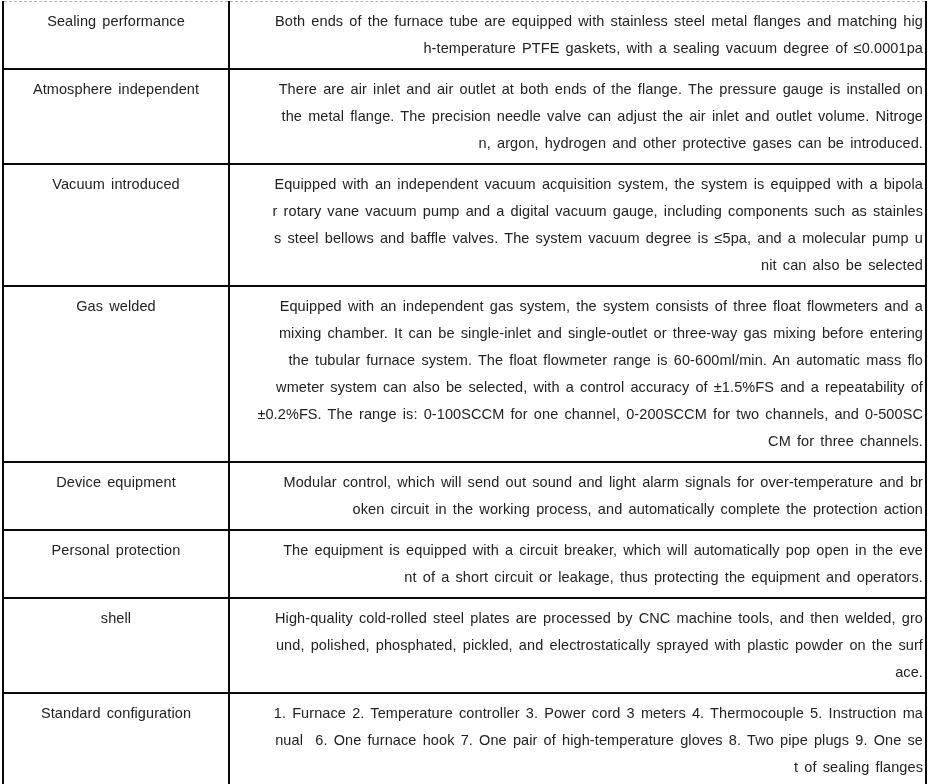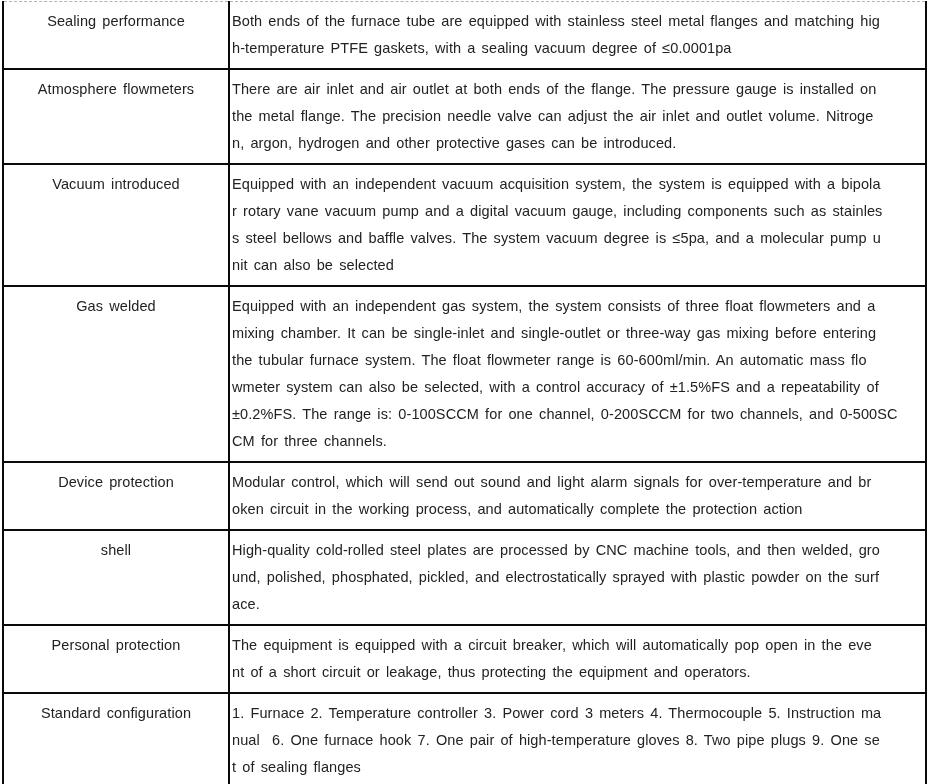--- a/index.html
+++ b/index.html
@@ -36,38 +36,38 @@
   table.spec-table tr:first-child td {
     border-top: 1px dashed #b3b3b3;
   }
   
   td.label-cell {
     width: 220px;
     text-align: center;
     border-right-width: 1.5px;
   }
   td.desc-cell {
-    text-align: left;
+    text-align: right;
     white-space: pre-wrap;
     border-left-width: 1.5px;
   }
 </style>
 </head>
 <body>
 
 <div class="page">
   <table class="spec-table">
     <tbody>
       <tr>
         <td class="label-cell">Sealing performance</td>
         <td class="desc-cell">Both ends of the furnace tube are equipped with stainless steel metal flanges and matching hig
 h-temperature PTFE gaskets, with a sealing vacuum degree of ≤0.0001pa</td>
       </tr>
       <tr>
-        <td class="label-cell">Atmosphere flowmeters</td>
+        <td class="label-cell">Atmosphere independent</td>
         <td class="desc-cell">There are air inlet and air outlet at both ends of the flange. The pressure gauge is installed on
 the metal flange. The precision needle valve can adjust the air inlet and outlet volume. Nitroge
 n, argon, hydrogen and other protective gases can be introduced.</td>
       </tr>
       <tr>
         <td class="label-cell">Vacuum introduced</td>
         <td class="desc-cell">Equipped with an independent vacuum acquisition system, the system is equipped with a bipola
 r rotary vane vacuum pump and a digital vacuum gauge, including components such as stainles
 s steel bellows and baffle valves. The system vacuum degree is ≤5pa, and a molecular pump u
 nit can also be selected</td>
@@ -75,34 +75,34 @@
       <tr>
         <td class="label-cell">Gas welded</td>
         <td class="desc-cell">Equipped with an independent gas system, the system consists of three float flowmeters and a
 mixing chamber. It can be single-inlet and single-outlet or three-way gas mixing before entering
 the tubular furnace system. The float flowmeter range is 60-600ml/min. An automatic mass flo
 wmeter system can also be selected, with a control accuracy of ±1.5%FS and a repeatability of
 ±0.2%FS. The range is: 0-100SCCM for one channel, 0-200SCCM for two channels, and 0-500SC
 CM for three channels.</td>
       </tr>
       <tr>
-        <td class="label-cell">Device protection</td>
+        <td class="label-cell">Device equipment</td>
         <td class="desc-cell">Modular control, which will send out sound and light alarm signals for over-temperature and br
 oken circuit in the working process, and automatically complete the protection action</td>
+      </tr>
+      <tr>
+        <td class="label-cell">Personal protection</td>
+        <td class="desc-cell">The equipment is equipped with a circuit breaker, which will automatically pop open in the eve
+nt of a short circuit or leakage, thus protecting the equipment and operators.</td>
       </tr>
       <tr>
         <td class="label-cell">shell</td>
         <td class="desc-cell">High-quality cold-rolled steel plates are processed by CNC machine tools, and then welded, gro
 und, polished, phosphated, pickled, and electrostatically sprayed with plastic powder on the surf
 ace.</td>
-      </tr>
-      <tr>
-        <td class="label-cell">Personal protection</td>
-        <td class="desc-cell">The equipment is equipped with a circuit breaker, which will automatically pop open in the eve
-nt of a short circuit or leakage, thus protecting the equipment and operators.</td>
       </tr>
       <tr>
         <td class="label-cell">Standard configuration</td>
         <td class="desc-cell">1. Furnace 2. Temperature controller 3. Power cord 3 meters 4. Thermocouple 5. Instruction ma
 nual  6. One furnace hook 7. One pair of high-temperature gloves 8. Two pipe plugs 9. One se
 t of sealing flanges</td>
       </tr>
     </tbody>
   </table>
 </div>

